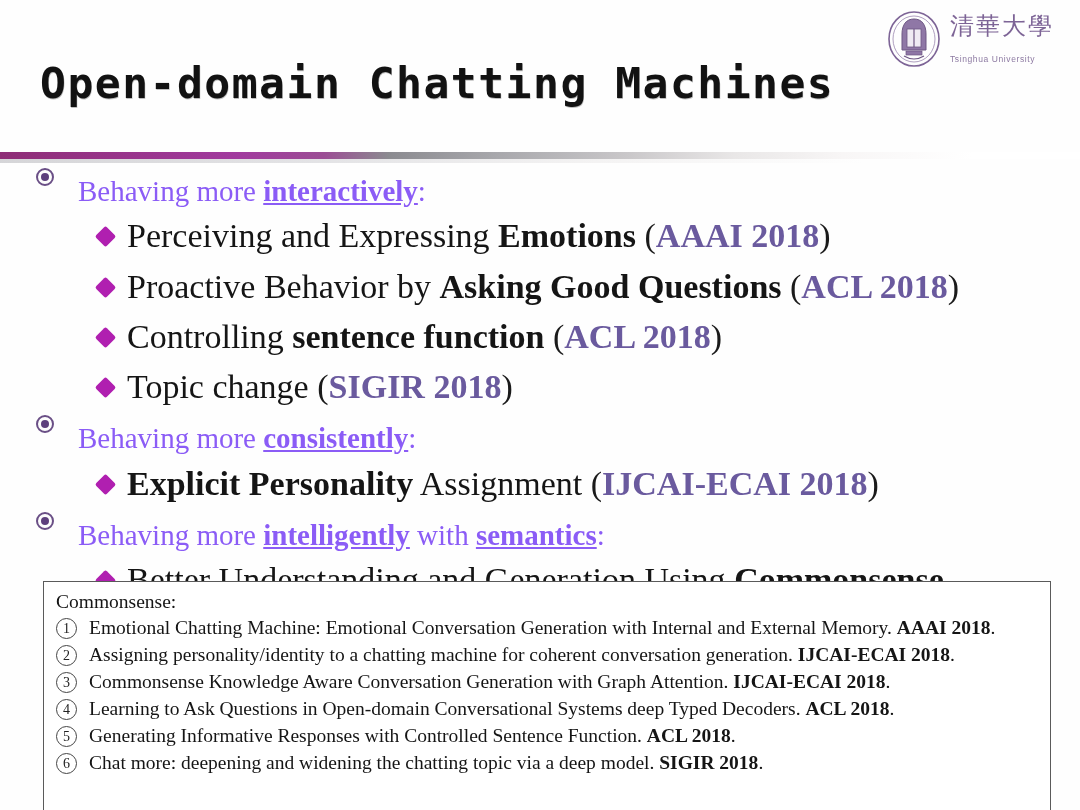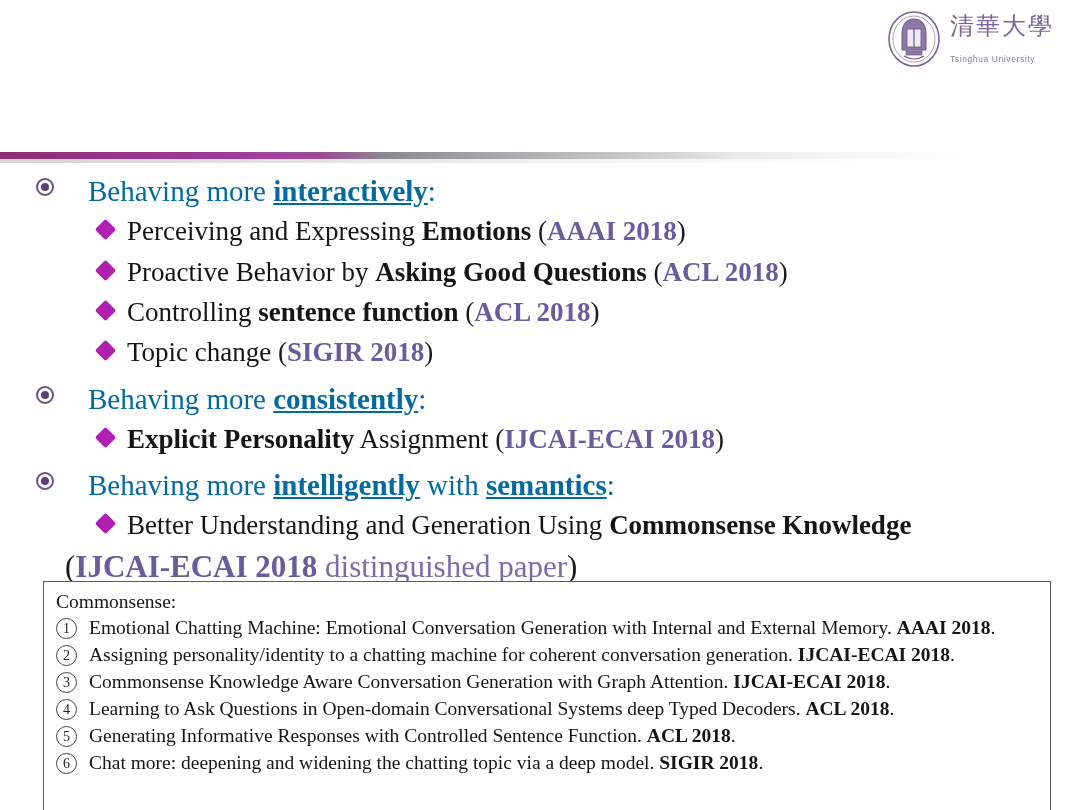--- a/index.html
+++ b/index.html
@@ -95,44 +95,43 @@
         rgba(195,195,200,0.45) 30%,
         rgba(225,222,222,0.35) 55%,
         rgba(255,255,255,0) 80%);
   }
 
   
   .body { position: absolute; left: 0; top: 172px; width: 1080px; }
 
   .l1 {
     display: flex;
-    align-items: center;
+    align-items: flex-start;
     margin: 0 0 2px 0;
     padding-left: 36px;
     font-size: 29px;
     line-height: 1.32;
-    color: #0369a1;
-    gap: 10px;
+    color: #8b5cf6;
   }
   .l1 .bullet {
     flex: 0 0 auto;
     width: 18px;
     height: 18px;
     margin-right: 24px;
     position: relative;
     top: -4px;
   }
   .l1 .txt { white-space: nowrap; }
 
   .l2 {
     display: flex;
     align-items: baseline;
     margin: 0 0 2px 0;
     padding-left: 98px;
-    font-size: 27px;
+    font-size: 34px;
     line-height: 1.42;
     color: #151515;
   }
   .l2 .bullet {
     flex: 0 0 auto;
     width: 15px;
     height: 15px;
     margin-right: 14px;
     position: relative;
     top: -3px;
@@ -232,20 +231,21 @@
       <line x1="28" y1="19" x2="28" y2="37" stroke="#6d5683" stroke-width="1.2"></line>
       <rect x="20" y="41" width="16" height="4" fill="#8f77a6" stroke="#6d5683" stroke-width="0.7"></rect>
       <path d="M18 46 Q28 52 38 46" fill="none" stroke="#6d5683" stroke-width="1.1"></path>
     </svg>
     <div class="logo-text">
       <div class="logo-cn">清華大學</div>
       <div class="logo-en">Tsinghua University</div>
     </div>
   </div>
 
+  <div class="title">Open-domain Chatting Machines</div>
 
   <div class="divider"></div>
   <div class="divider-shadow"></div>
 
   <div class="body">
 
     <div class="l1">
       <span class="bullet fisheye"></span>
       <span class="txt"><span>Behaving more </span><b class="hdr">interactively</b><span>:</span></span>
     </div>

